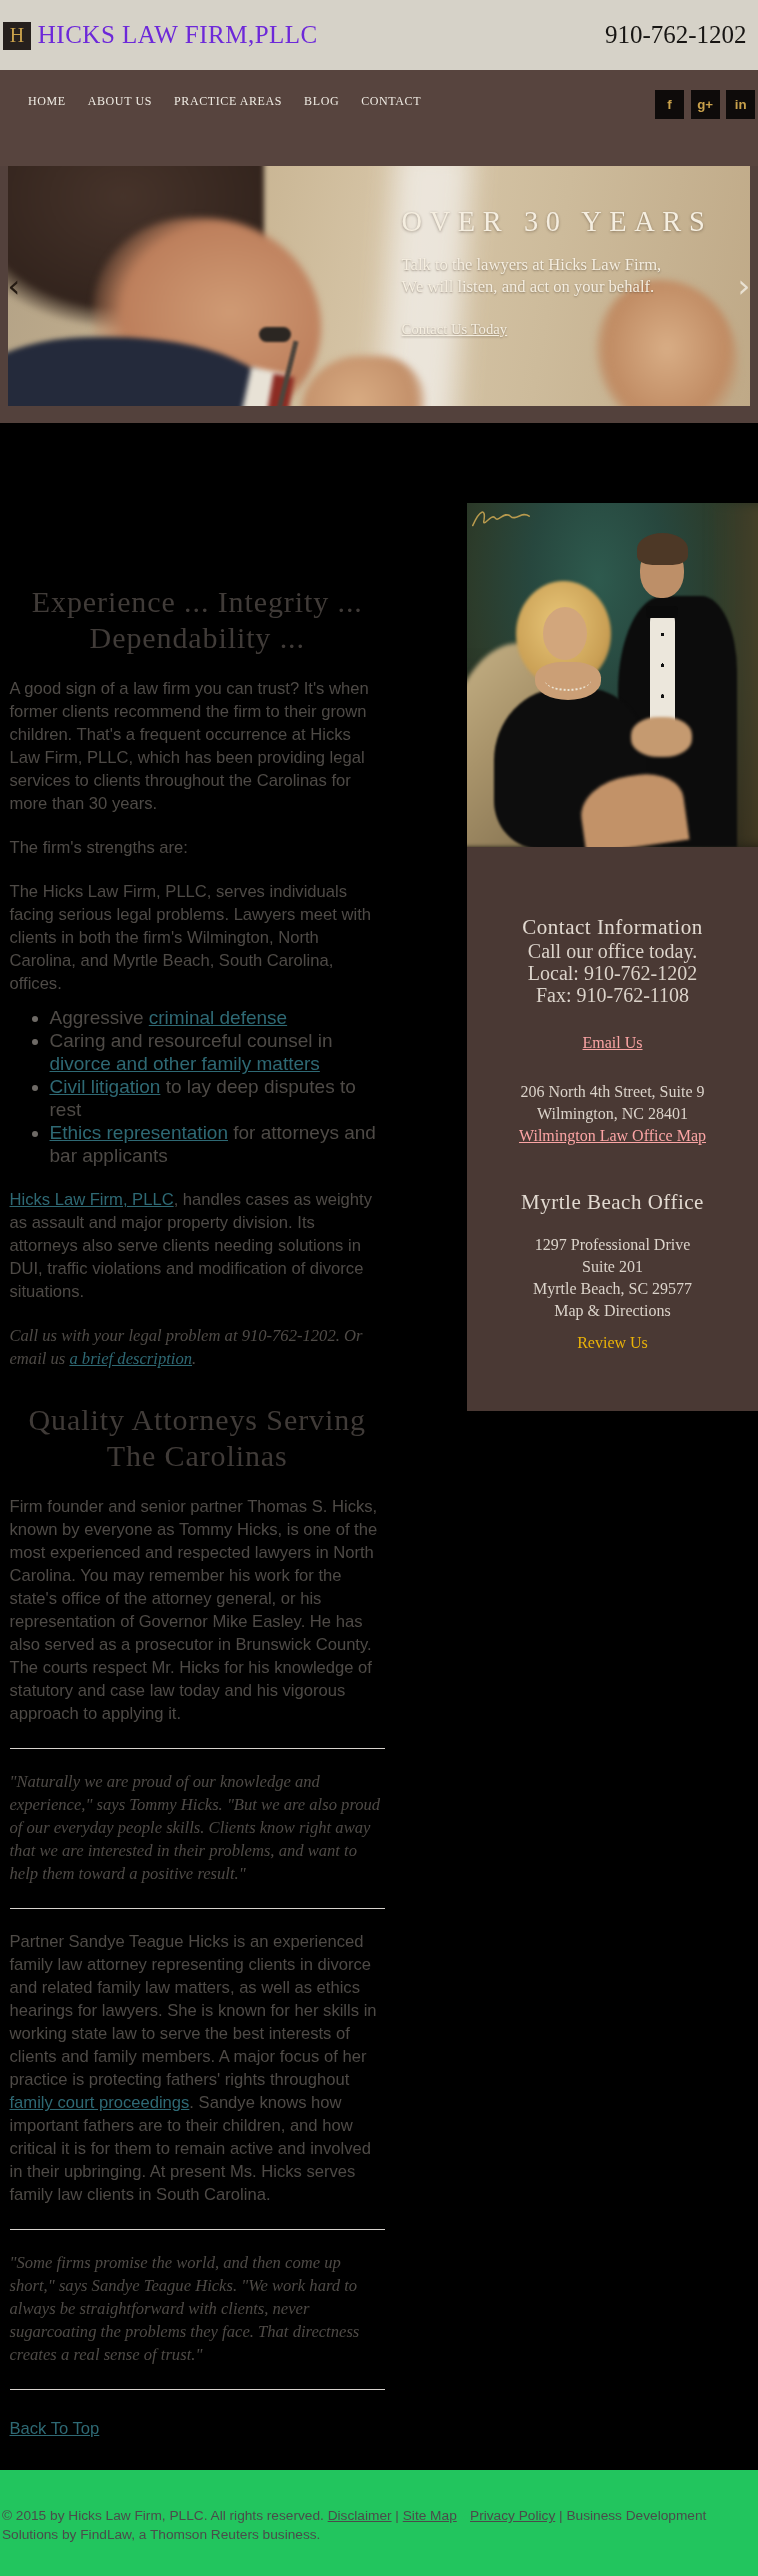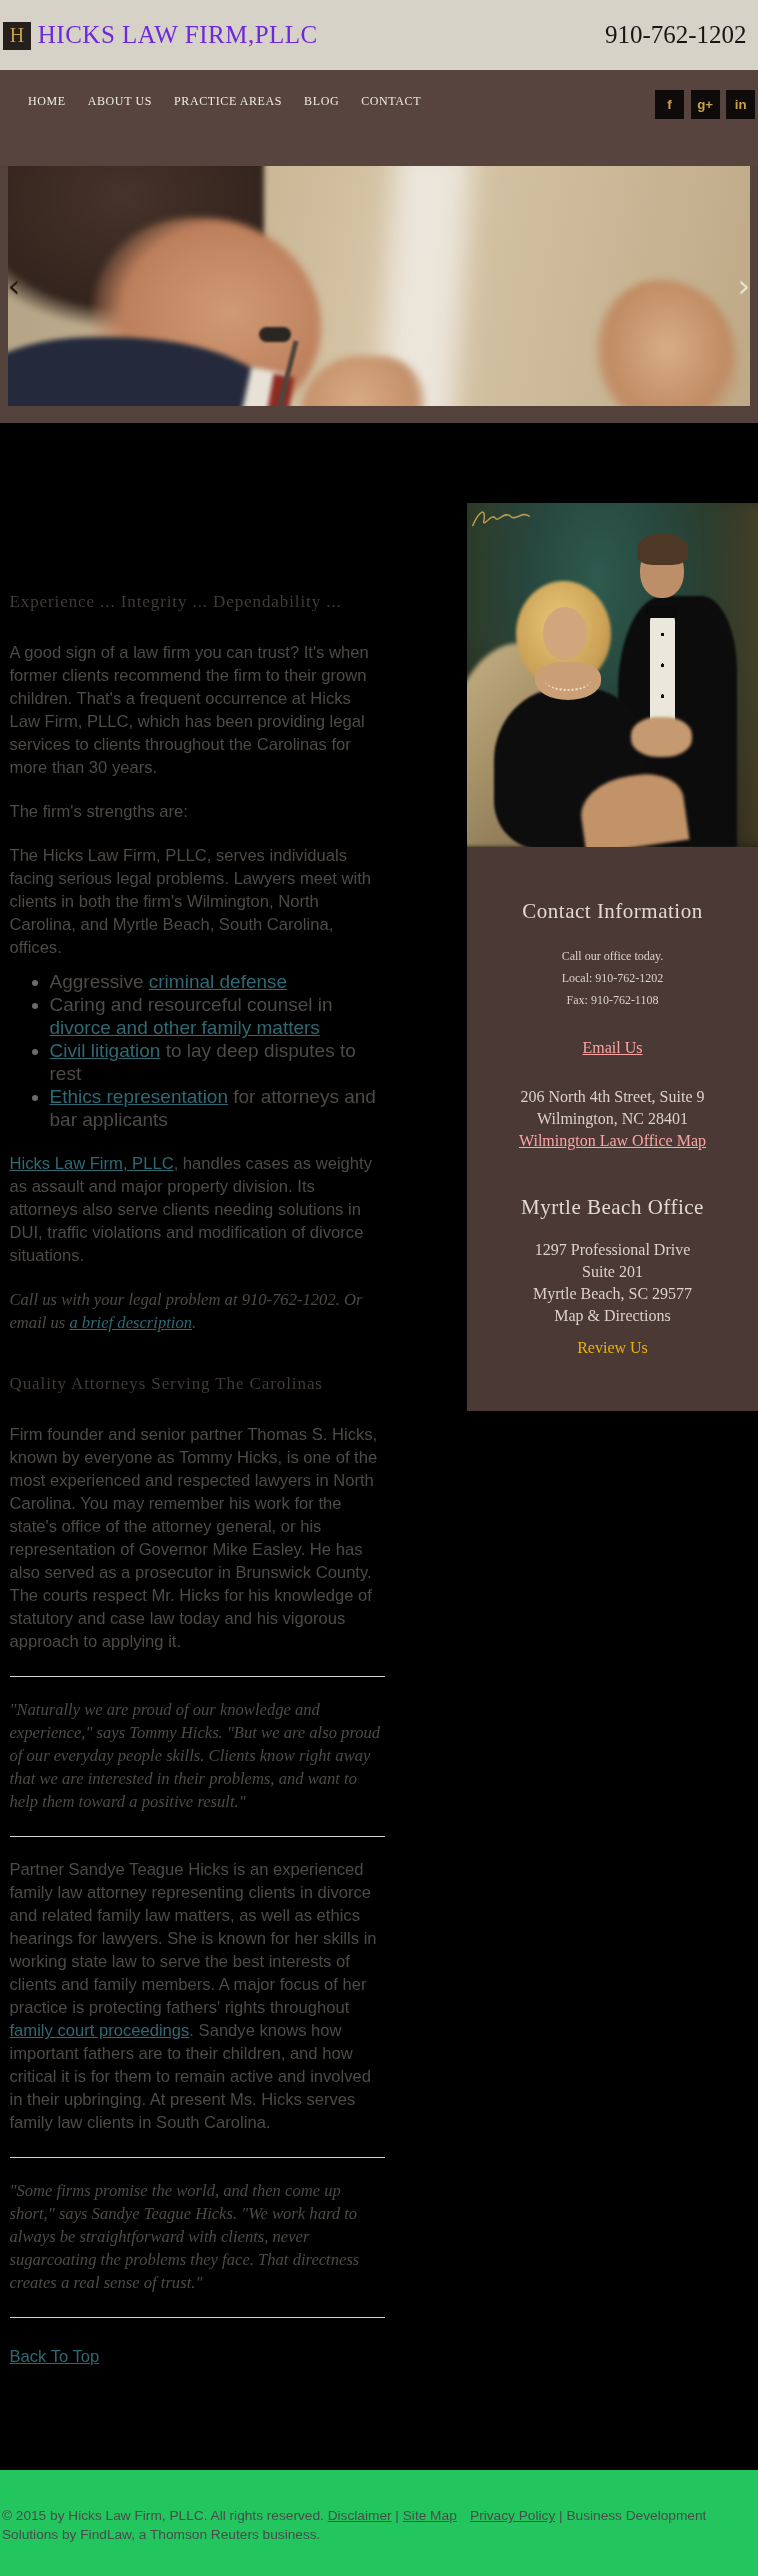--- a/index.html
+++ b/index.html
@@ -41,22 +41,22 @@
   .hero-sub { margin-top:16px; font-family:"Liberation Serif",serif; font-size:16.6px; line-height:22px; text-shadow:0 0.9px 1.9px rgba(60,45,30,.45); }
   .hero-cta { display:inline-block; margin-top:23px; font-family:"Liberation Serif",serif; font-size:14.7px; color:#f5eee0; text-decoration:underline; text-shadow:0 0.9px 1.9px rgba(60,45,30,.45); }
   .hero-arrow { position:absolute; top:106px; font-size:32px; line-height:28.4px; font-family:"DejaVu Sans",sans-serif; cursor:pointer; background:none; border:none; }
   .arrow-prev { left:0; color:#241a12; }
   .arrow-next { right:0; color:#e9e1d2; }
   .hero-strip { height:17px; background:#53413c; }
 
   
   .main { position:relative; height:2047px; background:#000; overflow:hidden; }
   .content-col { width:385px; padding:161px 0 0 9.5px; }
-  .content-col h1, .content-col h2 { font-family:"Liberation Serif",serif; font-weight:normal; font-size:17px; line-height:36px;
-      letter-spacing:0.9px; color:#403b38; }
+  .content-col h1, .content-col h2 { font-family:"Liberation Serif",serif; font-weight:normal; font-size:30px; line-height:36px;
+      letter-spacing:0.9px; color:#403b38;text-align:center; }
   .content-col h2 { margin-top:32px; }
   .content-col p { font-size:16.6px; line-height:23px; color:#4e4a46; margin-top:21px; }
   .content-col a { color:#2e6974; text-decoration:underline; }
   .content-col ul { margin:11.4px 0 0 40px; }
   .content-col li { font-size:19px; line-height:23px; color:#4e4a46; }
   .content-col li::marker { color:#6e6a66; }
   .lead-quote, .pull-quote { font-family:"Liberation Serif",serif; font-style:italic; font-size:22px; line-height:30px; color:#235f6b; margin-top:25px; }
   .pull-quote { margin-top:21px; }
   .rule { border:none; border-top:1.9px solid #d6d2cd; margin:23px 0 0; width:375px; }
   .back-top { display:inline-block; margin-top:28.4px; font-size:16.6px; color:#2e6974; text-decoration:underline; }
@@ -80,23 +80,23 @@
              border-radius:50%; filter:blur(1.4px); }
   .p-wface { left:76px; top:104px; width:44px; height:53px; background:#d2a67c; border-radius:50%; }
   .p-wchest { left:68px; top:159px; width:66px; height:38px; background:#cb9f76; border-radius:40% 40% 50% 50%; }
   .p-pearls { left:78px; top:167px; width:46px; height:21px; border:none; border-bottom:2.8px dotted #ece5d4; border-radius:50%; background:transparent; }
   .p-wdress { left:26.5px; top:185px; width:152px; height:161px; background:#0d0d0d; border-radius:45% 40% 20% 30%; filter:blur(0.9px); }
   .p-wlegs { left:114px; bottom:0; width:104px; height:71px; background:#c29268; border-radius:50% 40% 0 0; transform:rotate(-8deg); filter:blur(1.4px); }
   .p-hands { right:66px; bottom:90px; width:61px; height:40px; background:#c59a70; border-radius:45%; filter:blur(1.4px); }
   .p-sign { right:7.6px; bottom:5.7px; width:66px; height:32px; }
 
   .contact-box { background:#4a3934; color:#dbd3ca; text-align:center; font-family:"Liberation Serif",serif;
-                 height:564px; padding-top:52px; }
+                 height:564px; padding-top:68px; }
   .contact-box h3 { font-weight:normal; font-size:21px; letter-spacing:0.5px; color:#e2dad1; }
-  .contact-lines { margin-top:21px; font-size:12px; line-height:22px;font-family:Liberation Serif, serif; }
+  .contact-lines { font-size:20px; line-height:22px;font-family:Liberation Serif, serif; }
   .contact-link { color:#fca5a5; text-decoration:underline; font-size:16px; }
   .email-link { display:inline-block; margin-top:28.4px; }
   .addr-block { margin-top:29px; font-size:16px; line-height:22px; }
   .office2-heading { margin-top:43px; }
   .addr-block2 { margin-top:19px; font-size:16px; line-height:22px; }
   .plain-link { color:#dbd3ca; text-decoration:none; }
   .review-link { display:inline-block; margin-top:11.4px; color:#eab308; text-decoration:none; font-size:16px; }
 
   
   .site-footer { height:130px; background:#22c55e; padding:36px 9.5px 0 1.9px; }
@@ -137,20 +137,28 @@
   <i class="h-hair"></i>
   <i class="h-face"></i>
   <i class="h-suit"></i>
   <i class="h-shirt"></i>
   <i class="h-tie"></i>
   <i class="h-micstem"></i>
   <i class="h-mic"></i>
   <i class="h-hand1"></i>
   <i class="h-hand2"></i>
 
+  <div class="hero-copy">
+    <div class="hero-title">OVER 30 YEARS</div>
+    <div class="hero-sub">
+      <div>Talk to the lawyers at Hicks Law Firm,</div>
+      <div>We will listen, and act on your behalf.</div>
+    </div>
+    <a href="#" class="hero-cta">Contact Us Today</a>
+  </div>
   <button class="hero-arrow arrow-prev">‹</button>
   <button class="hero-arrow arrow-next">›</button>
 </section>
 
 <div class="hero-strip"></div>
 
 <main class="main">
 
   <div class="content-col">
     <h1>Experience ... Integrity ... Dependability ...</h1>

